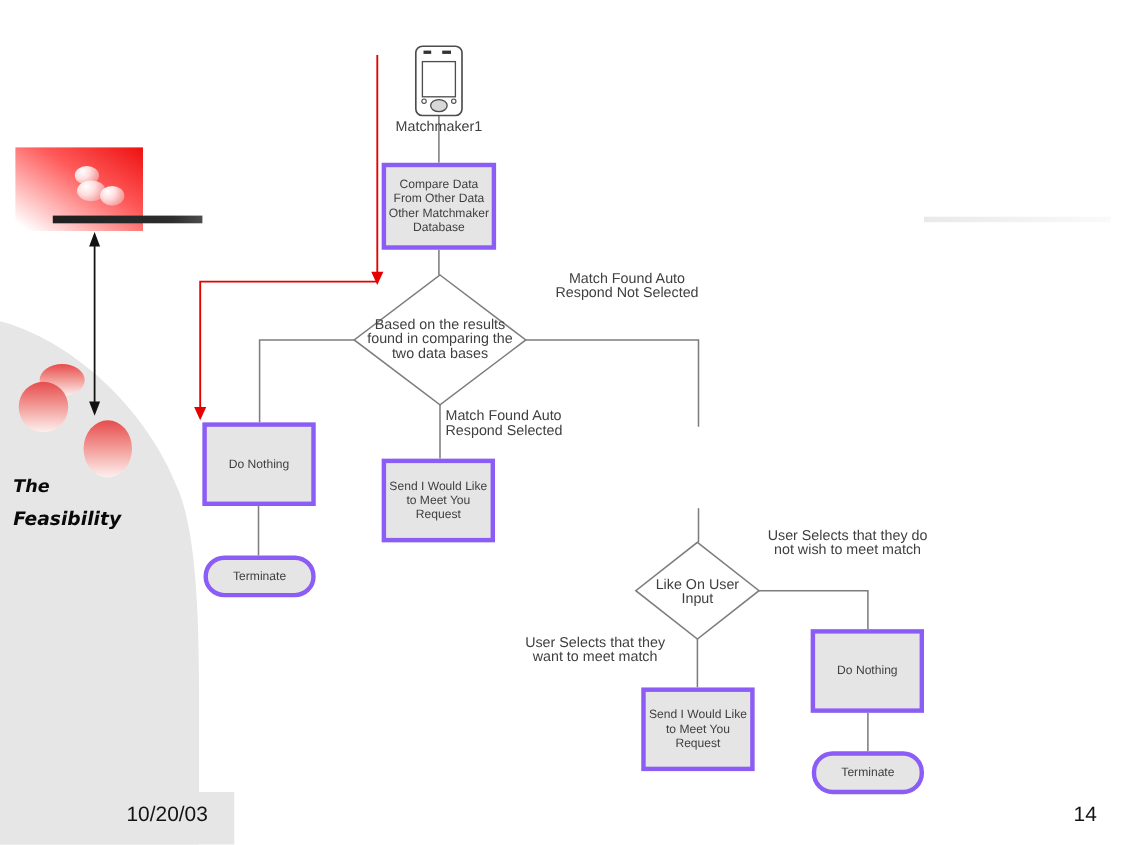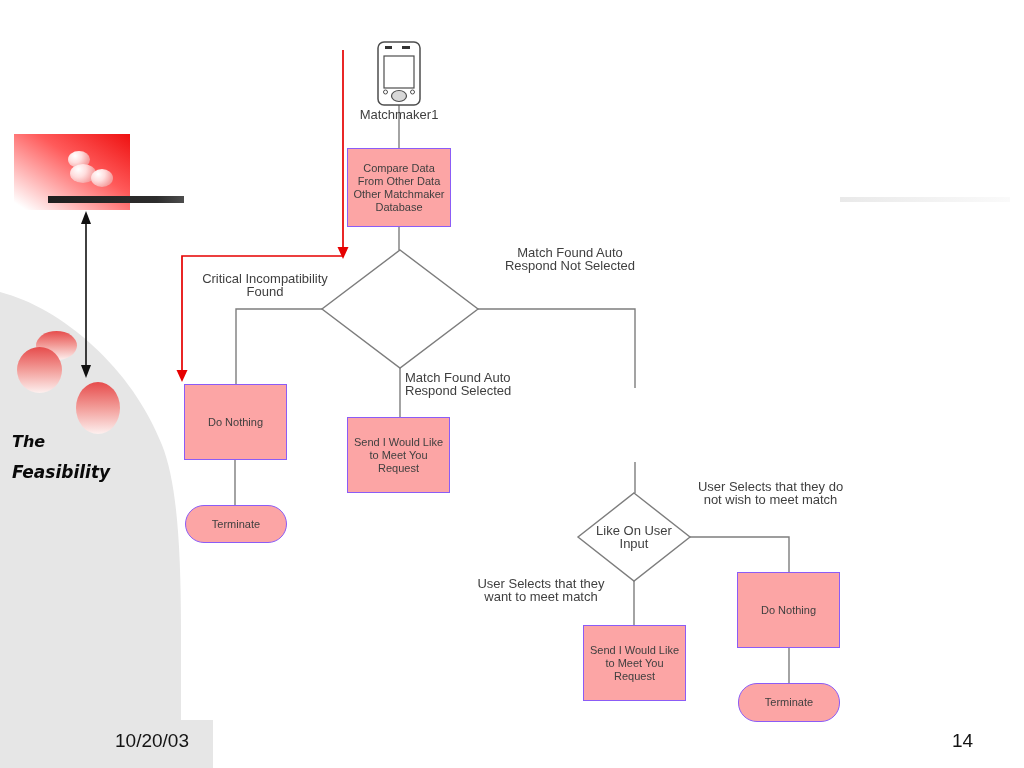--- a/index.html
+++ b/index.html
@@ -19,21 +19,21 @@
              background:linear-gradient(to right,#e9e9e9 0%,#fafafa 100%);}
   .ball{position:absolute;border-radius:50%;z-index:2;
         background:linear-gradient(180deg,#e64c4c 0%,#f29a96 48%,#fdf0ef 100%);}
   .brand{position:absolute;left:12px;z-index:3;color:#0a0a0a;
          font-family:"DejaVu Sans",sans-serif;font-style:italic;font-weight:bold;}
   .brand.t1{top:432px;font-size:16px;}
   .brand.t2{top:462px;font-size:17px;}
   
   .wires{position:absolute;left:0;top:0;width:1024px;height:768px;z-index:1;}
   
-  .node{position:absolute;box-sizing:border-box;border:1px solid #8b5cf6;background:#fca5a5;
+  .node{position:absolute;box-sizing:border-box;border:4px solid #8b5cf6;background:#e5e5e5;
         display:flex;align-items:center;justify-content:center;text-align:center;
         font-size:11px;line-height:13px;color:#3f3f3f;white-space:pre-line;z-index:2;}
   .pill{border-radius:19px;}
   .lbl{position:absolute;font-size:13px;line-height:13px;color:#3f3f3f;white-space:pre-line;
        text-align:center;z-index:2;}
   .lbl.left{text-align:left;}
   
   .foot{position:absolute;top:730px;font-size:19px;color:#141414;z-index:3;}
   .foot.center{left:50px;right:0;text-align:center;}
 </style>
@@ -113,30 +113,31 @@
   <div class="node pill" style="left:185px;top:505px;width:102px;height:38px;">Terminate</div>
   <div class="node" style="left:347px;top:417px;width:103px;height:76px;">Send I Would Like
 to Meet You
 Request</div>
   <div class="node" style="left:583px;top:625px;width:103px;height:76px;">Send I Would Like
 to Meet You
 Request</div>
   <div class="node" style="left:737px;top:572px;width:103px;height:76px;">Do Nothing</div>
   <div class="node pill" style="left:738px;top:683px;width:102px;height:39px;">Terminate</div>
 
+  <div class="lbl" style="left:320px;top:288px;width:160px;">Based on the results
+found in comparing the
+two data bases</div>
   <div class="lbl" style="left:576px;top:524px;width:116px;">Like On User
 Input</div>
 
-  <div class="lbl" style="left:186px;top:272px;width:158px;">Critical Incompatibility
-Found</div>
   <div class="lbl" style="left:500px;top:246px;width:140px;">Match Found Auto
 Respond Not Selected</div>
   <div class="lbl left" style="left:405px;top:371px;width:125px;">Match Found Auto
 Respond Selected</div>
   <div class="lbl" style="left:475px;top:577px;width:132px;">User Selects that they
 want to meet match</div>
   <div class="lbl" style="left:673px;top:480px;width:195px;">User Selects that they do
 not wish to meet match</div>
 
   <div class="foot" style="left:115px;">10/20/03</div>
-  <div class="foot" style="left:952px;">14</div>
+  <div class="foot" style="left:976px;">14</div>
 
 </div>
 
 </body></html>

